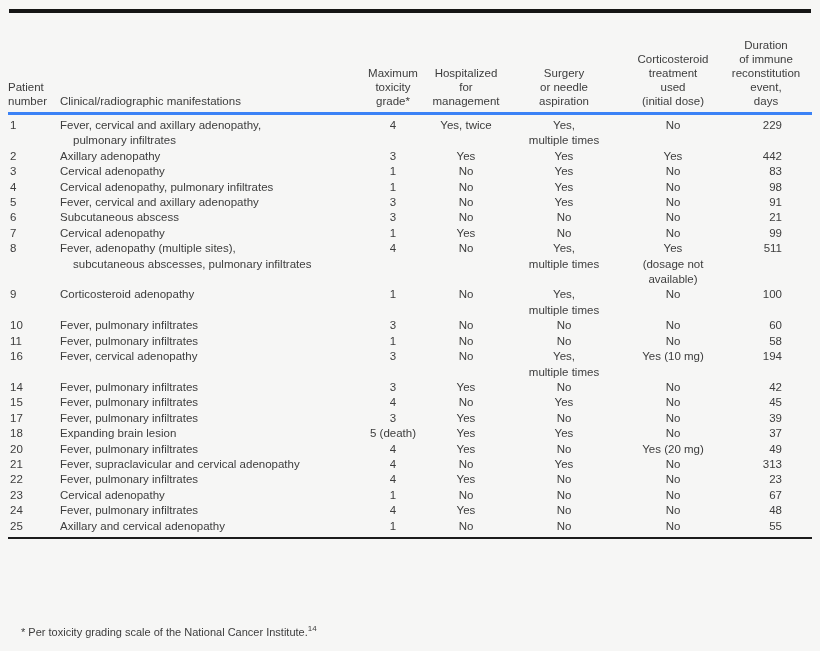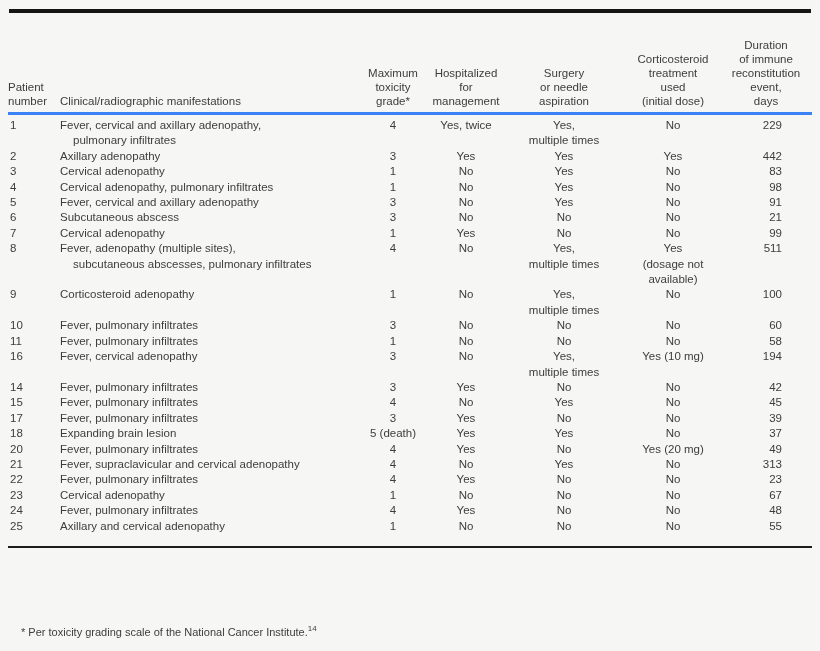--- a/index.html
+++ b/index.html
@@ -54,21 +54,21 @@
   th.col-patient, th.col-manifestations { text-align: left; }
 
   td {
     vertical-align: top;
     white-space: pre-line;
     line-height: 15.4px;
     padding: 0;
     text-align: center;
   }
   tbody tr:first-child td { padding-top: 3px; }
-  tbody tr:last-child td  { padding-bottom: 12px; border-bottom: 2px solid #1c1c1c; }
+  tbody tr:last-child td  { padding-bottom: 3px; border-bottom: 2px solid #1c1c1c; }
 
   td.col-patient { text-align: left; padding-left: 2px; }
   td.col-manifestations { text-align: left; margin-top: 24px; }
   td.col-manifestations .hang {
     padding-left: 13px;
     text-indent: -13px;
     white-space: pre-line;
   }
   td.col-duration { text-align: right; padding-right: 30px; }
 

